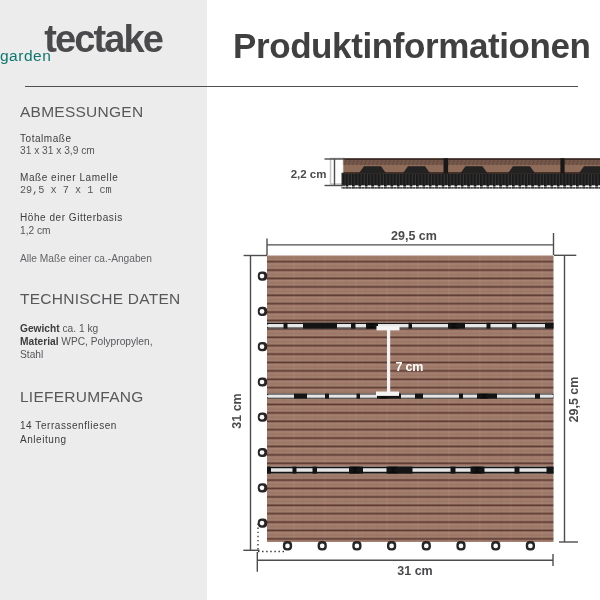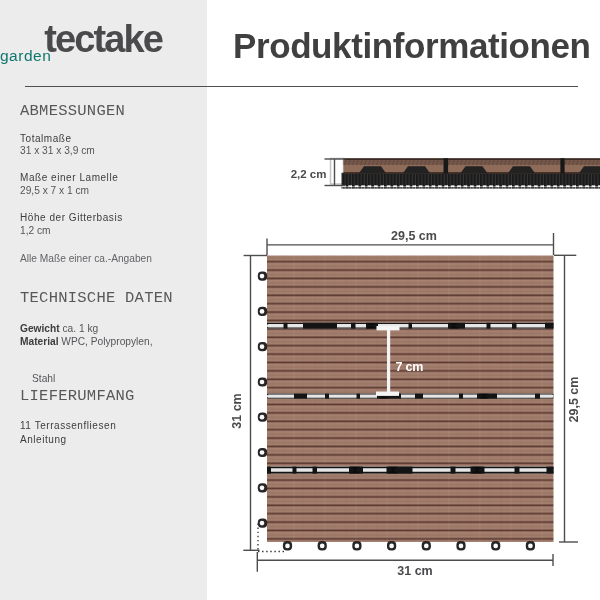--- a/index.html
+++ b/index.html
@@ -1,19 +1,19 @@
 <!DOCTYPE html>
 <html><head>
 <meta charset="utf-8">
 <style>
   html,body{margin:0;padding:0;}
   body{width:600px;height:600px;position:relative;background:#ffffff;
        font-family:"Liberation Sans",sans-serif;overflow:hidden;}
   .abs{position:absolute;}
-  .sechead{font-size:15.5px;color:#58585a;letter-spacing:.25px;line-height:1;font-family:Liberation Mono, monospace;}
+  .sechead{font-size:15.5px;color:#58585a;letter-spacing:.25px;line-height:1;}
   .blabel{font-size:10px;font-weight:normal;color:#3d3d3f;letter-spacing:.55px;line-height:1;}
   .bval{font-size:10.2px;color:#56565a;letter-spacing:0px;line-height:1;}
 </style>
 </head>
 <body>
 
 <div class="abs" style="left:0;top:0;width:207px;height:600px;background:#ececec;"></div>
 
 <div class="abs" style="left:0;top:19.5px;width:162px;text-align:right;font-weight:bold;font-size:38px;letter-spacing:-1.9px;color:#4a4a4c;line-height:1;">tectake</div>
 
@@ -24,39 +24,39 @@
 <div class="abs" style="left:25px;top:86px;width:553px;height:0;border-top:1.6px solid #4f4f51;"></div>
 
 <div class="abs sechead" style="left:20px;top:104.3px;">ABMESSUNGEN</div>
 
 <div class="abs blabel" style="left:20px;top:133.5px;">Totalmaße</div>
 
 <div class="abs bval" style="left:20px;top:145.5px;">31 x 31 x 3,9 cm</div>
 
 <div class="abs blabel" style="left:20px;top:173.3px;">Maße einer Lamelle</div>
 
-<div class="abs bval" style="left:20px;top:185.5px;">29,5 x 7 x 1 cm</div>
+<div class="abs bval" style="left:20px;top:185.5px;font-family:Liberation Mono, monospace;">29,5 x 7 x 1 cm</div>
 
 <div class="abs blabel" style="left:20px;top:213.3px;">Höhe der Gitterbasis</div>
 
 <div class="abs bval" style="left:20px;top:225.5px;">1,2 cm</div>
 
 <div class="abs bval" style="left:20px;top:253.5px;color:#646468;">Alle Maße einer ca.-Angaben</div>
 
 <div class="abs sechead" style="left:20px;top:291.2px;">TECHNISCHE DATEN</div>
 
 <div class="abs bval" style="left:20px;top:323.5px;"><b style="color:#3d3d3f;">Gewicht</b> ca. 1 kg</div>
 
 <div class="abs bval" style="left:20px;top:337px;"><b style="color:#3d3d3f;">Material</b> WPC, Polypropylen,</div>
 
-<div class="abs bval" style="left:32px;top:350.4px;margin-top:24px;">Stahl</div>
+<div class="abs bval" style="left:20px;top:350.4px;">Stahl</div>
 
 <div class="abs sechead" style="left:20px;top:389.2px;">LIEFERUMFANG</div>
 
-<div class="abs blabel" style="left:20px;top:421px;">11 Terrassenfliesen</div>
+<div class="abs blabel" style="left:20px;top:421px;">14 Terrassenfliesen</div>
 
 <div class="abs blabel" style="left:20px;top:435px;text-align:center;">Anleitung</div>
 
 <svg class="abs" style="left:0;top:0;" width="600" height="600" viewBox="0 0 600 600">
   <defs>
 
     <pattern id="wood" width="40" height="8.4" patternUnits="userSpaceOnUse">
       <rect width="40" height="8.4" fill="#a27e6f"></rect>
       <rect y="0" width="40" height="0.7" fill="#7c584a"></rect>
       <rect y="0.7" width="40" height="1.5" fill="#5a3a31"></rect>

